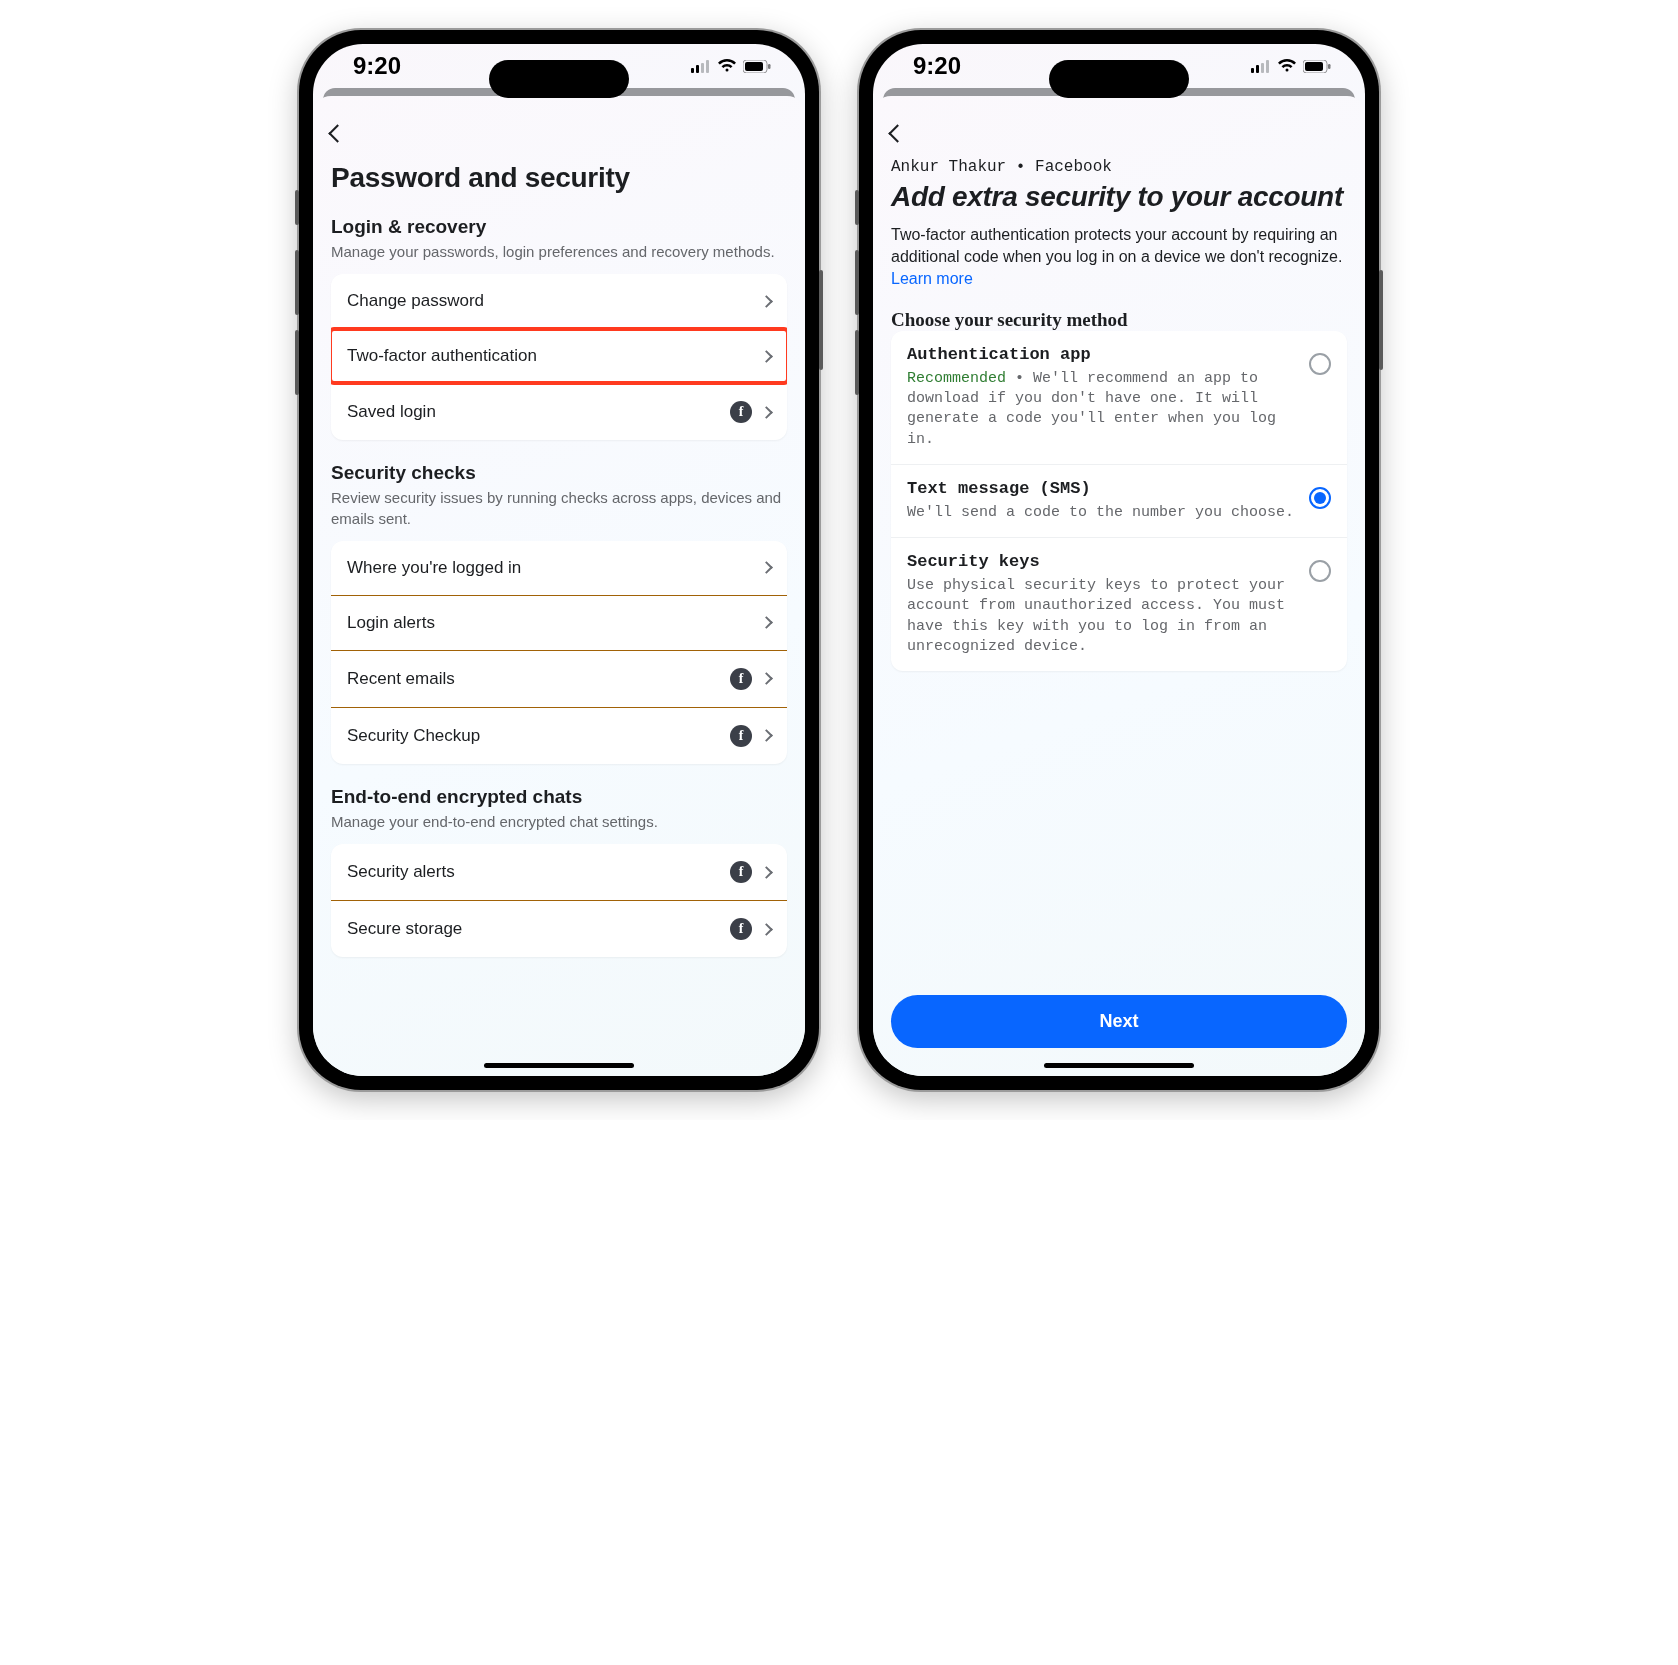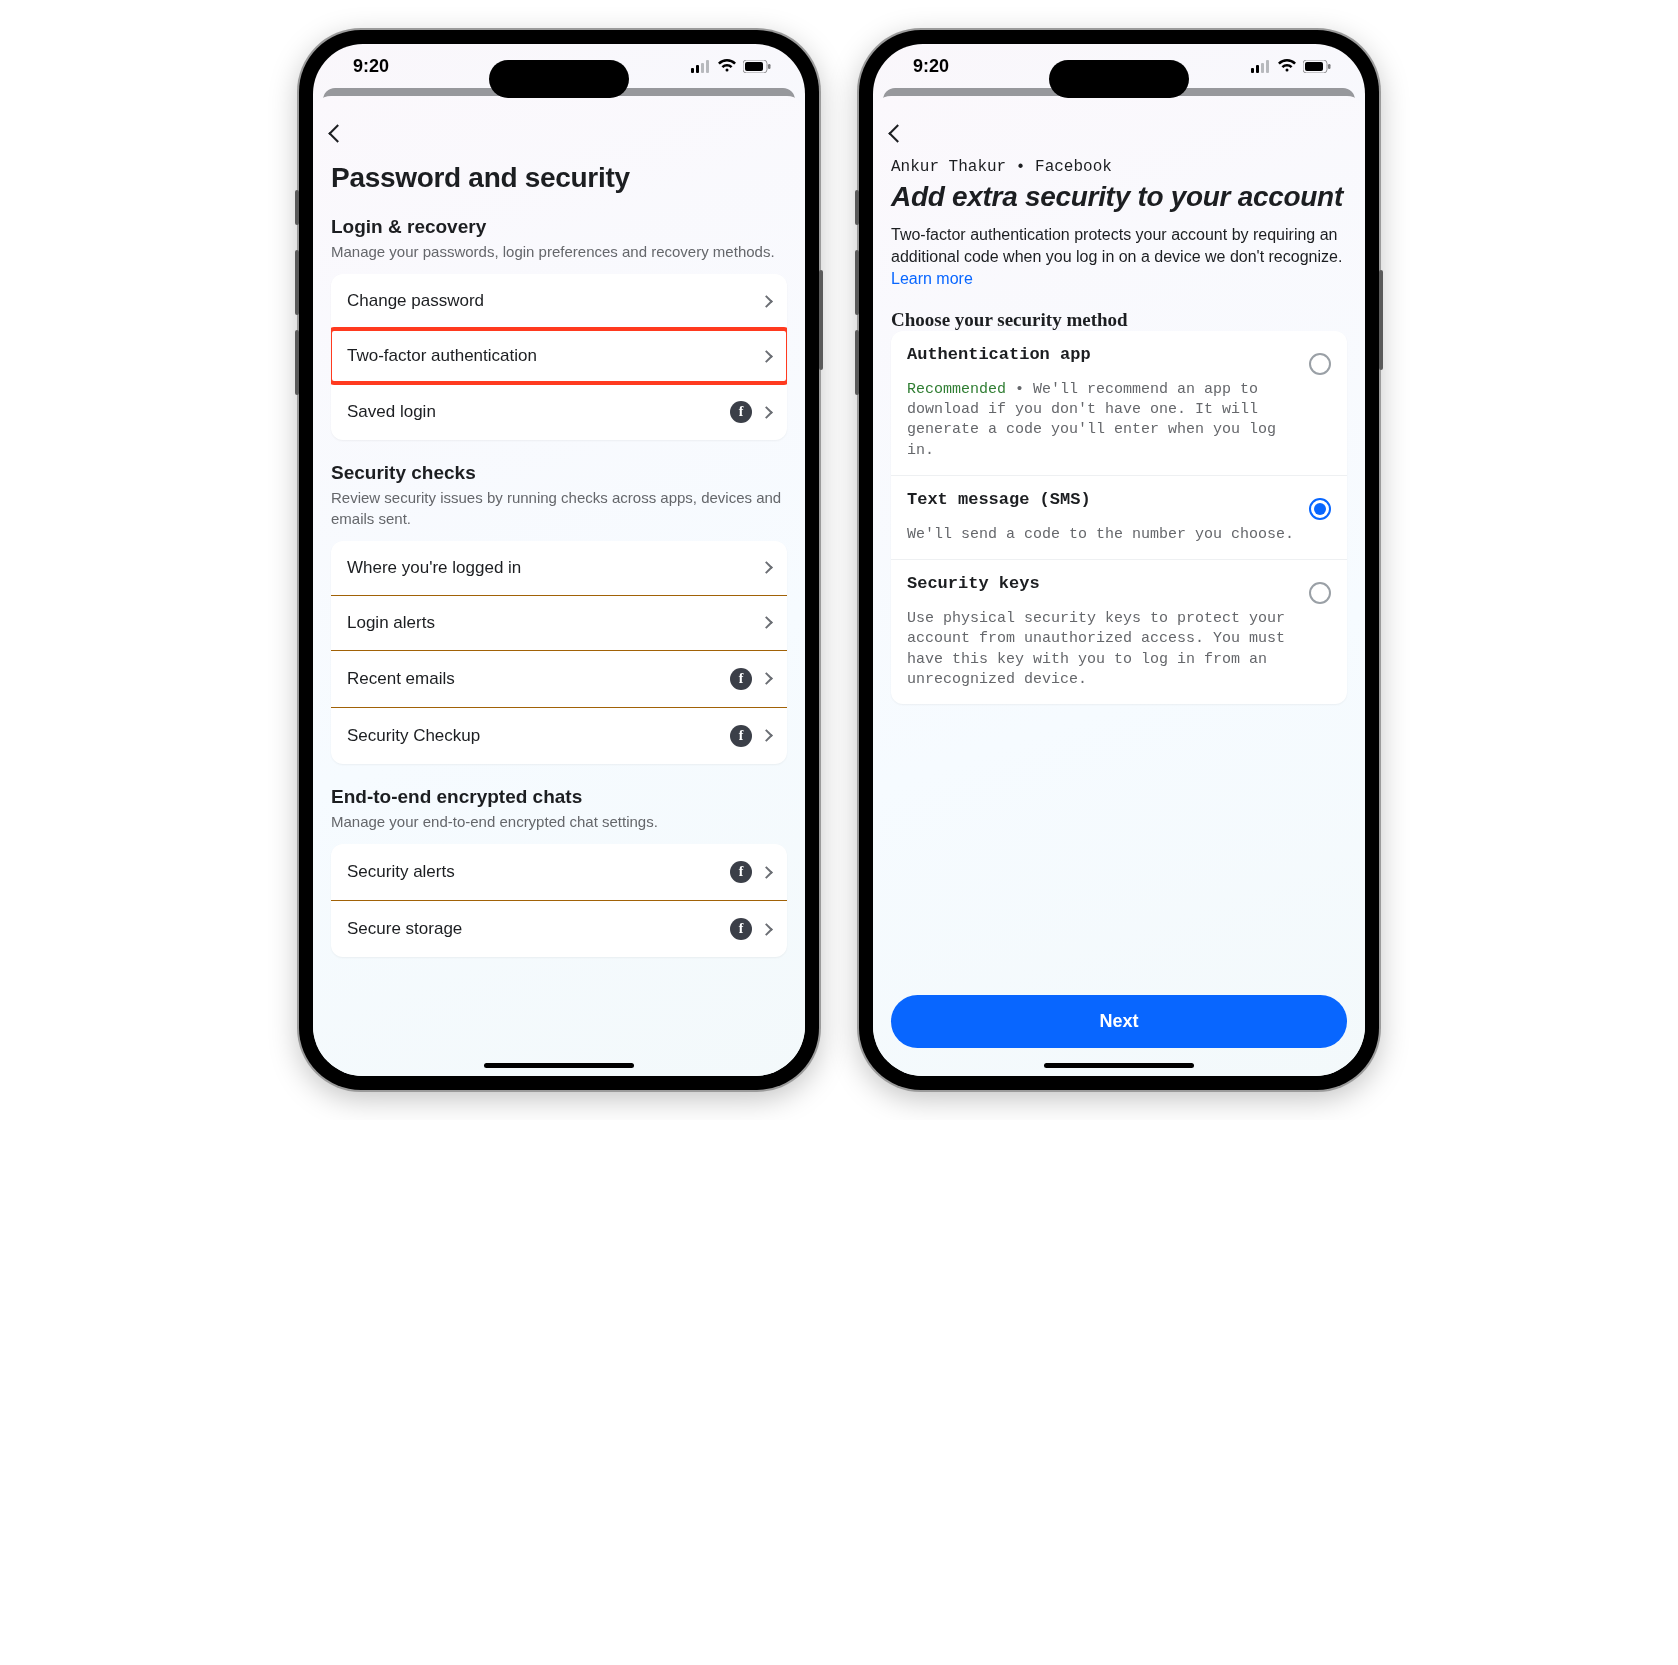--- a/index.html
+++ b/index.html
@@ -46,21 +46,21 @@
     border-radius: 22px;
     z-index: 5;
   }
   .status-bar {
     height: 44px;
     display: flex;
     justify-content: space-between;
     align-items: center;
     padding: 0 34px 0 40px;
     font-weight: 600;
-    font-size: 18px;
+    font-size: 24px;
     color: #000;
   }
   .status-right { display:flex; align-items:center; gap:6px; }
   .status-icons svg { display:block; }
   .sheet-behind {
     height: 12px;
     background: #97989c;
     margin: 0 10px;
     border-radius: 14px 14px 0 0;
   }
@@ -116,21 +116,21 @@
   .body-text { font-size:16px; color:#1c1e21; line-height:1.4; margin-bottom:18px; }
   .link { color:#0866ff; }
   .method-row {
     display:flex; align-items:flex-start; justify-content:space-between;
     padding: 14px 16px;
     border-bottom:1px solid #eef0f2;
     font-family:Liberation Mono, monospace;
   }
   .method-row:last-child { border-bottom:none; }
   .method-title { font-size:17px; font-weight:600; color:#1c1e21; }
-  .method-desc { font-size:15px; color:#65676b; line-height:1.35; margin-top:16px; }
+  .method-desc { font-size:15px; color:#65676b; line-height:1.35; margin-top:5px; }
   .recommended { color:#2f7d32; }
   .radio {
     width:22px; height:22px; border-radius:50%; border:2px solid #9aa0a6;
     flex:0 0 22px; margin-top:8px; position:relative;
   }
   .radio.checked { border-color:#0866ff; }
   .radio.checked::after {
     content:""; position:absolute; top:3px; left:3px; right:3px; bottom:3px;
     background:#0866ff; border-radius:50%;
   }

